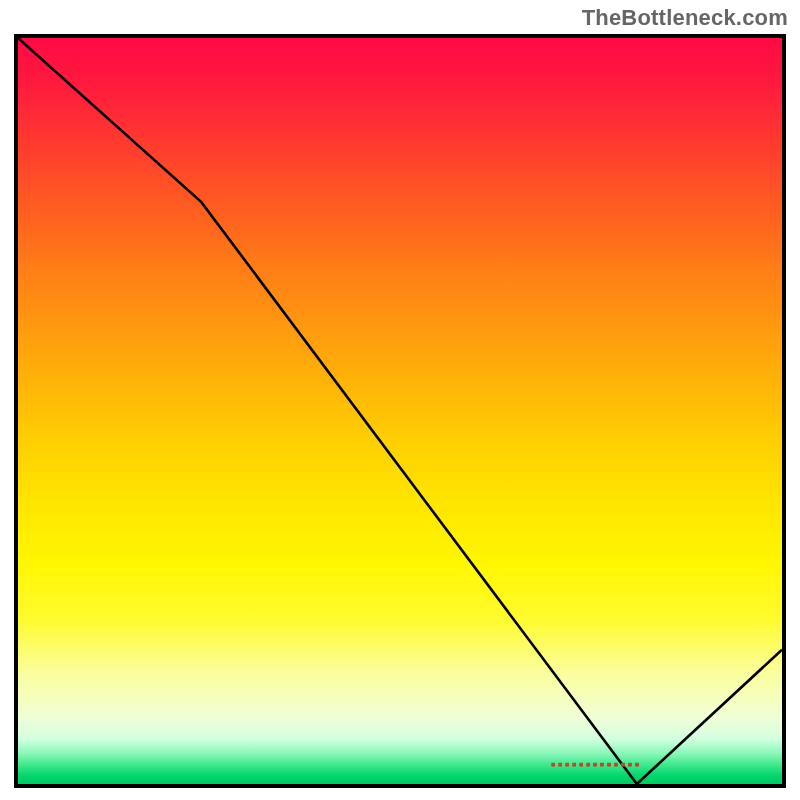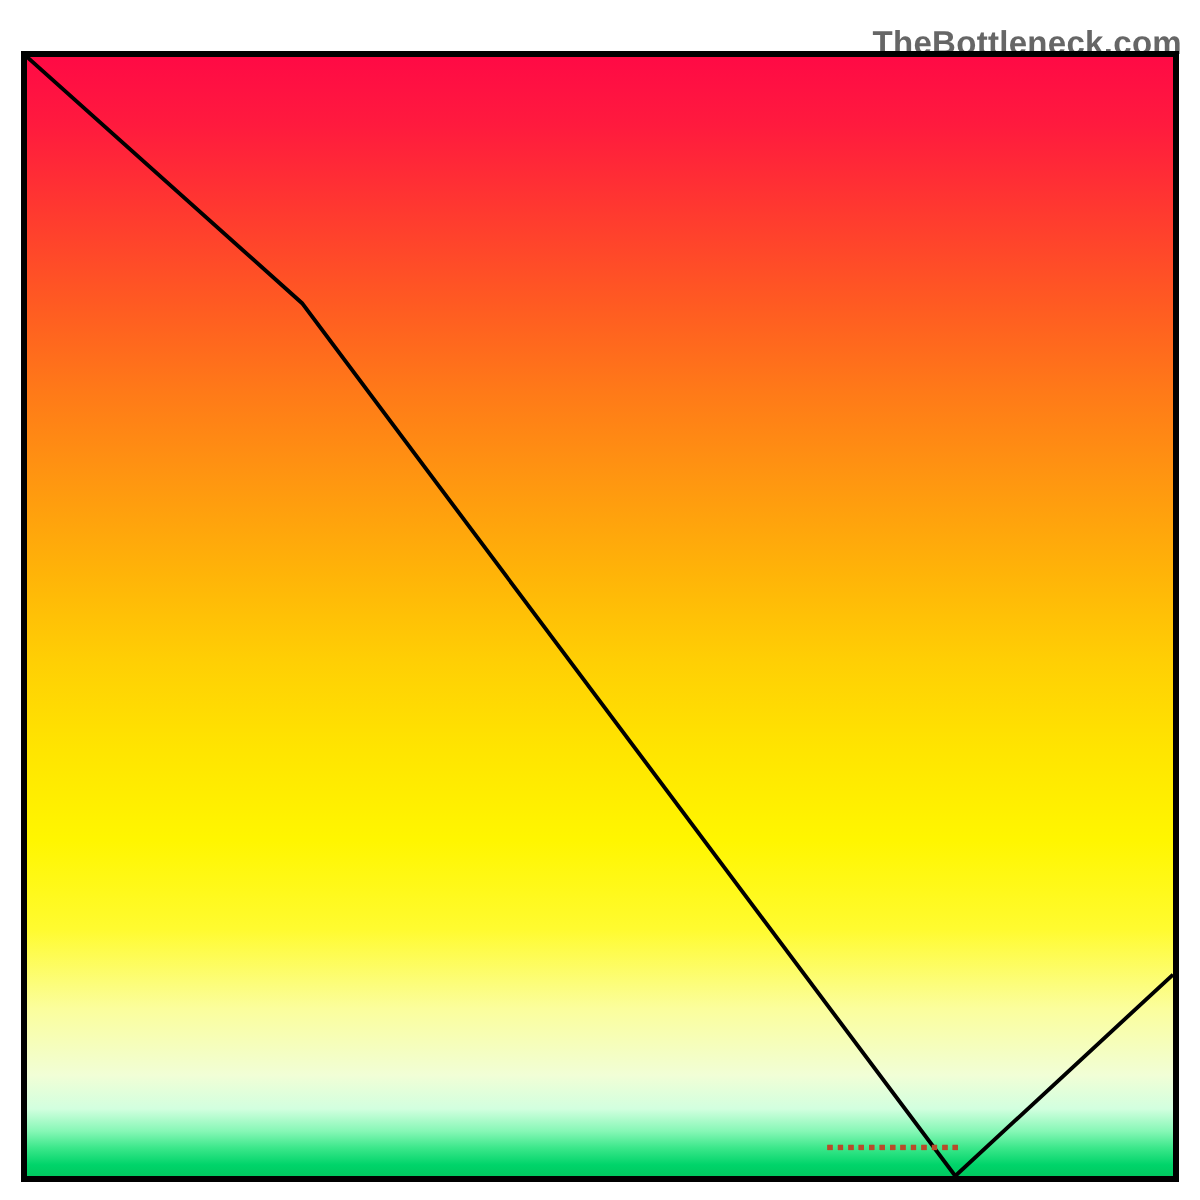--- a/index.html
+++ b/index.html
@@ -11,21 +11,21 @@
     font-family: Arial, Helvetica, sans-serif;
     overflow: hidden;
   }
   .wrap {
     position: relative;
     width: 800px;
     height: 800px;
   }
   .attrib {
     position: absolute;
-    top: 16px;
+    top: 5px;
     right: 12px;
     font-size: 22px;
     font-weight: 600;
     color: #666;
     letter-spacing: 0.2px;
   }
   .plot {
     position: absolute;
     left: 14px;
     top: 34px;

